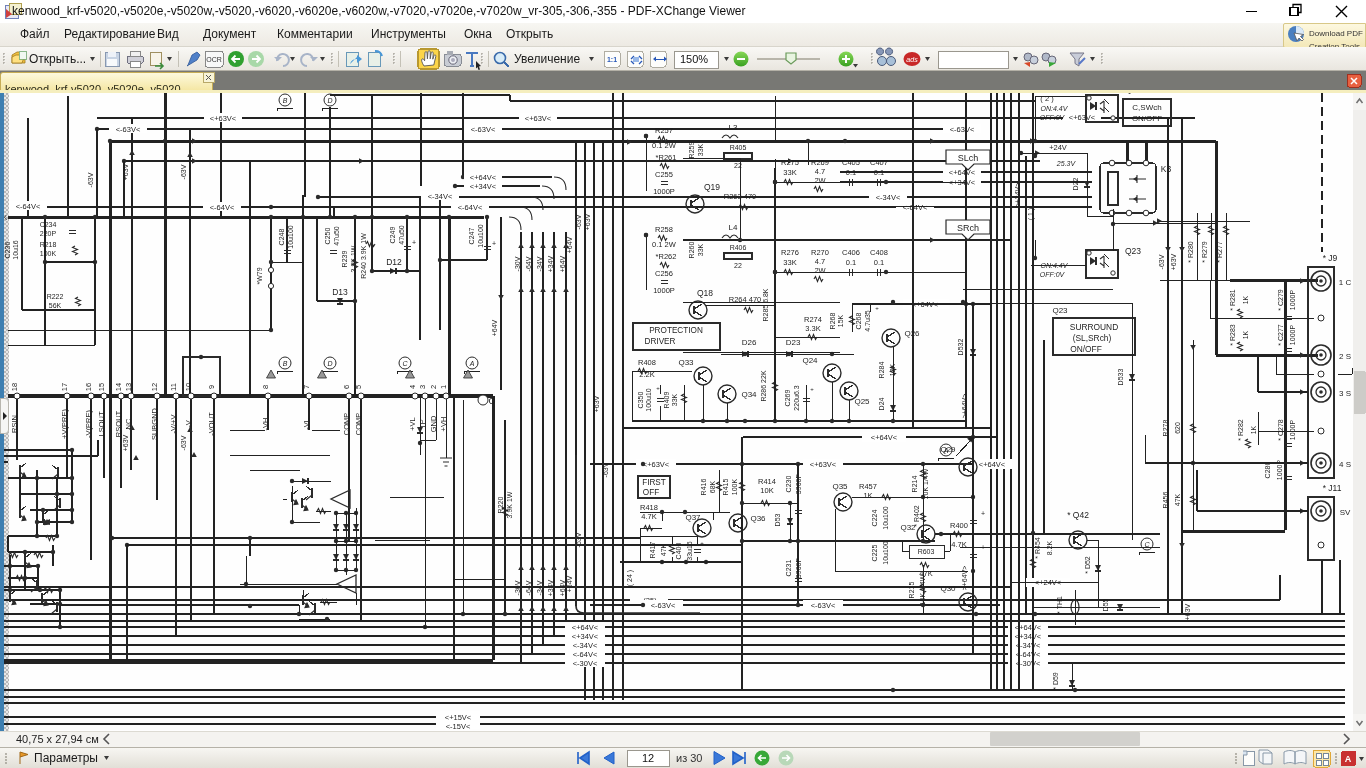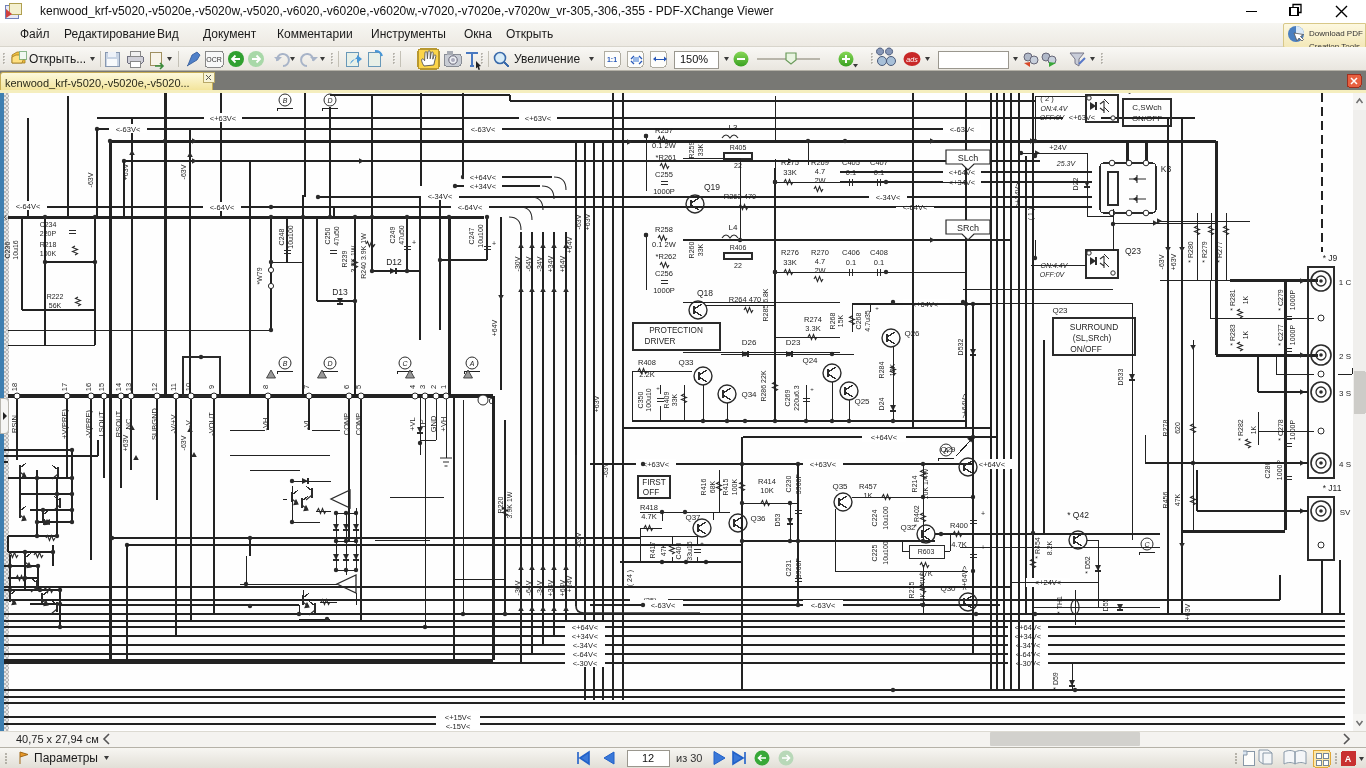--- a/index.html
+++ b/index.html
@@ -1,24 +1,24 @@
 <!DOCTYPE html>
 <html><head><meta charset="utf-8"><style>
 *{margin:0;padding:0;box-sizing:border-box}
 body{width:1366px;height:768px;overflow:hidden;font-family:"Liberation Sans",sans-serif;background:#fff;position:relative}
 svg line{shape-rendering:crispEdges}
 svg rect{shape-rendering:crispEdges}
 .abs{position:absolute}
 .titlebar{left:0;top:0;width:1366px;height:23px;background:#fff;color:#000}
-.title-txt{left:40px;top:4px;font-size:12px;color:#111}
+.title-txt{left:12px;top:4px;font-size:12px;color:#111}
 .menubar{left:0;top:23px;width:1366px;height:24px;background:linear-gradient(#f7f6f2,#edeae3);border-bottom:1px solid #d8d5cc}
 .menu-item{position:absolute;top:27px;font-size:12px;color:#1a1a1a}
 .toolbar{left:0;top:47px;width:1366px;height:24px;background:linear-gradient(#f9f8f5,#e9e6df);border-bottom:1px solid #b3b0a6}
 .tabbar{left:0;top:71px;width:1366px;height:19px;background:#787874}
-.tab{left:0;top:72px;width:213px;height:18px;background:linear-gradient(#fdf9dd,#f3e49b);border:1px solid #c7ad56;border-bottom:none;border-radius:3px 3px 0 0;font-size:11px;color:#2a2a1a;padding:4px 4px;white-space:nowrap;overflow:hidden}
+.tab{left:0;top:72px;width:213px;height:18px;background:linear-gradient(#fdf9dd,#f3e49b);border:1px solid #c7ad56;border-bottom:none;border-radius:3px 3px 0 0;font-size:11px;color:#2a2a1a;padding:10px 4px;white-space:nowrap;overflow:hidden}
 .ystrip{left:0;top:90px;width:1366px;height:3px;background:#f5eebe}
 .doc{left:0;top:93px;width:1353px;height:638px;background:#fefefe}
 .bluestrip{left:0;top:93px;width:4px;height:638px;background:#3e7fb1}
 .vsb{left:1353px;top:93px;width:13px;height:638px;background:#f0efed}
 .hsbrow{left:0;top:731px;width:1366px;height:16px;background:#f4f3f0;border-top:1px solid #dcdad2}
 .statusbar{left:0;top:747px;width:1366px;height:21px;background:linear-gradient(#f7f6f2,#e2dfd7);border-top:1px solid #b5b2a8}
 </style></head><body>
 <div class="abs titlebar"></div>
 <svg class="abs" style="left:5px;top:3px" width="17" height="17">
     <rect x="0" y="2" width="13" height="13" fill="#e8e8f4" stroke="#7080b8"></rect>

